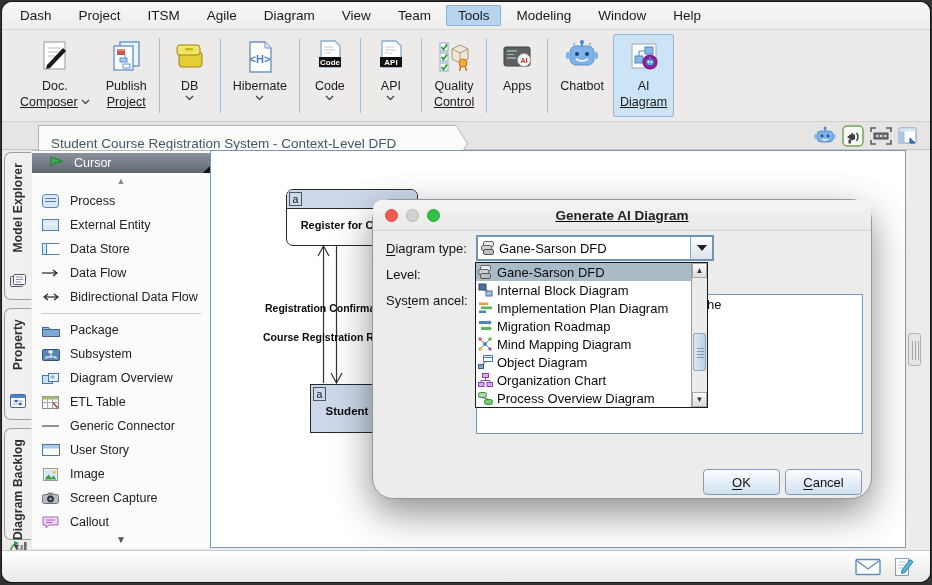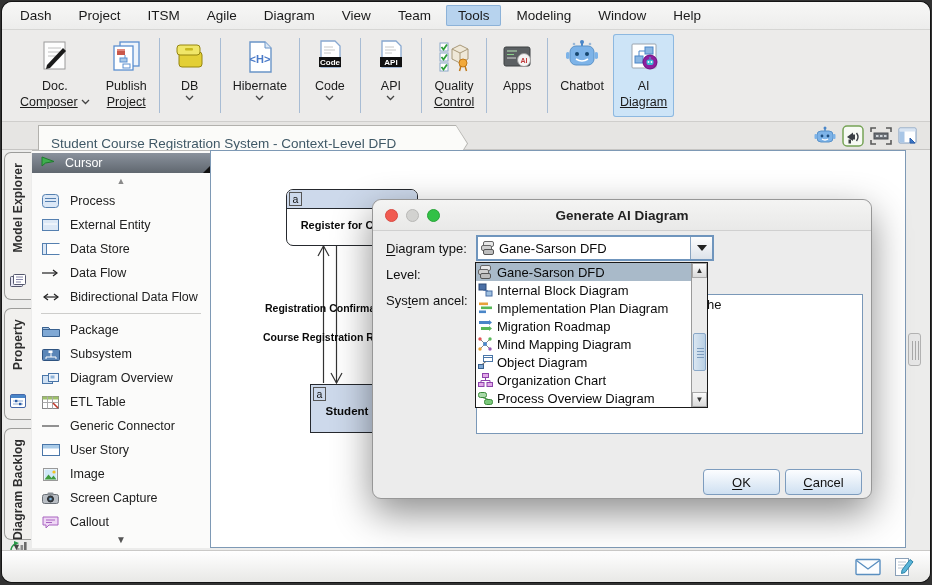--- a/index.html
+++ b/index.html
@@ -42,21 +42,21 @@
   align-items:center; justify-content:space-between; padding:10px 0 6px; }
 .vlabel { writing-mode:vertical-rl; transform:rotate(180deg); font-size:12px; font-weight:700;
   color:#2e2e2e; letter-spacing:.2px; white-space:nowrap; }
 .strip-arrow { position:absolute; left:10px; top:540px; font-size:9px; color:#444; }
 
 
 .palette { position:absolute; left:30px; top:148px; width:178px; height:398px; background:#fbfbfa;
   border-top:1px solid #bcbcba; }
 .cursor-row { position:absolute; left:0; top:2px; width:100%; height:20px;
   background:linear-gradient(#8a929d,#60676f); color:#fff; display:flex; align-items:center;
-  gap:9px; padding-left:9px; font-size:12.5px; }
+  gap:9px; padding-left:18px; font-size:12.5px; }
 .cursor-row::after { content:""; position:absolute; right:0; bottom:0; border-left:7px solid transparent;
   border-bottom:7px solid #111; }
 .pal-up { position:absolute; top:25px; left:0; right:0; text-align:center; color:#8a8a8a; font-size:9px; }
 .plist { position:absolute; top:38px; left:0; right:0; }
 .pitem { height:24px; display:flex; align-items:center; gap:9px; padding-left:9px;
   font-size:12.5px; color:#202020; white-space:nowrap; }
 .pitem svg { flex:none; width:20px; }
 .psep { height:1px; background:#cdcdcb; margin:4px 9px; }
 .pal-down { position:absolute; bottom:3px; left:0; right:0; text-align:center; color:#555; font-size:10px; }
 
@@ -75,21 +75,21 @@
   border:1.5px solid #26292e; }
 .entity-name { position:absolute; left:0; right:0; top:20px; text-align:center; font-weight:bold;
   font-size:11.5px; color:#0a0a0a; }
 .grip { position:absolute; left:906px; top:331px; width:13px; height:33px; background:#e6e6e6;
   border:1px solid #b2b2b2; border-radius:3px; }
 .grip::after { content:""; position:absolute; left:3px; top:7px; width:7px; height:19px;
   background:repeating-linear-gradient(90deg,#a8a8a8 0 1px,transparent 1px 3px); }
 
 
 .dlg { position:absolute; left:370px; top:197px; width:500px; height:300px; background:#ececec;
-  border:1px solid #979797; border-radius:9px; box-shadow:0 14px 38px rgba(0,0,0,.45); z-index:10; }
+  border:1px solid #979797; border-radius:21px; box-shadow:0 14px 38px rgba(0,0,0,.45); z-index:10;text-decoration:underline; }
 .dlg-title { height:31px; border-bottom:1px solid #d0d0d0; border-radius:9px 9px 0 0;
   background:linear-gradient(#f4f4f3,#e9e9e8); display:flex; align-items:center; justify-content:center;
   font-size:13.5px; font-weight:bold; color:#222; position:relative; }
 .lights { position:absolute; left:12px; top:9px; display:flex; gap:8px; }
 .light { width:13px; height:13px; border-radius:50%; }
 .light.red { background:#f15b51; border:1px solid #d94a42; }
 .light.gray { background:#d2d2d0; border:1px solid #b8b8b6; }
 .light.green { background:#32c146; border:1px solid #28a438; }
 .dlabel { position:absolute; font-size:13px; color:#111; white-space:nowrap; }
 .u { text-decoration:underline; text-underline-offset:2px; }

